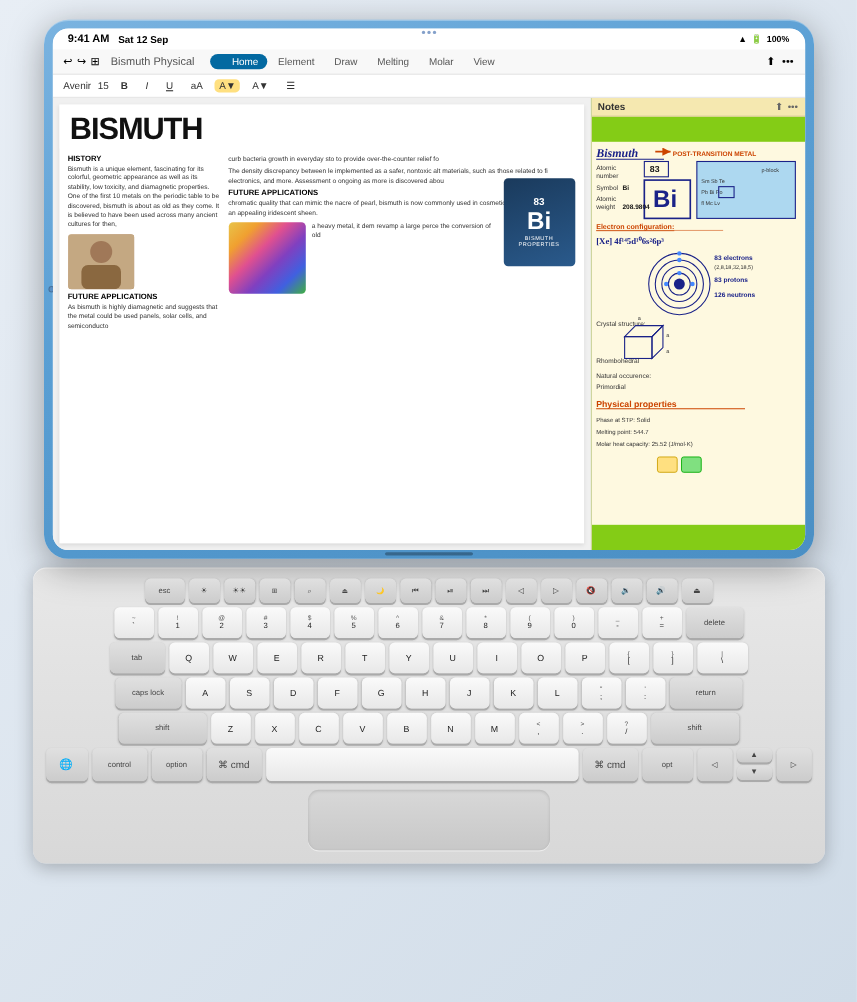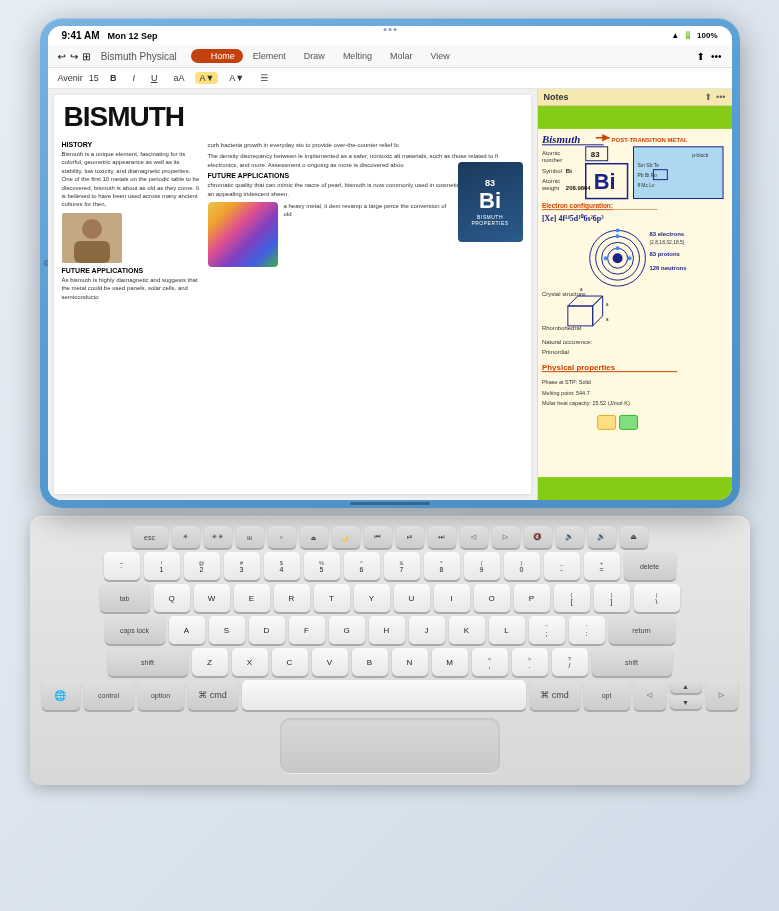--- a/index.html
+++ b/index.html
@@ -74,21 +74,21 @@
     .breadcrumb-text { font-size: 10px; color: #555; margin-left: 4px; }
     .toolbar-tabs { display: flex; align-items: center; gap: 2px; margin-left: 8px; }
     .tab-pill {
       padding: 2px 8px;
       border-radius: 10px;
       font-size: 9px;
       color: #555;
       cursor: pointer;
     }
     .tab-pill.active {
-      background: #c2410c;
+      background: #0369a1;
       color: #fff;
       padding-left: 20px;
     }
     .toolbar-spacer { flex: 1; }
 
     
     .format-bar {
       background: #fff;
       border-bottom: 1px solid #e5e5e5;
       padding: 3px 10px;
@@ -370,21 +370,21 @@
     <div class="ipad-dots">
       <div class="ipad-dot"></div>
         <div class="ipad-dot"></div>
         <div class="ipad-dot"></div>
     </div>
     <div class="ipad-screen">
 
       <div class="status-bar">
         <div style="display:flex;gap:8px;align-items:center;">
           <span class="status-time">9:41 AM</span>
-          <span class="status-date">Mon 12 Sep</span>
+          <span class="status-date">Sat 12 Sep</span>
         </div>
         <div class="status-icons">
           <span>▲</span>
           <span>🔋</span>
           <span>100%</span>
         </div>
       </div>
 
       <div class="toolbar">
         <div class="toolbar-nav">

